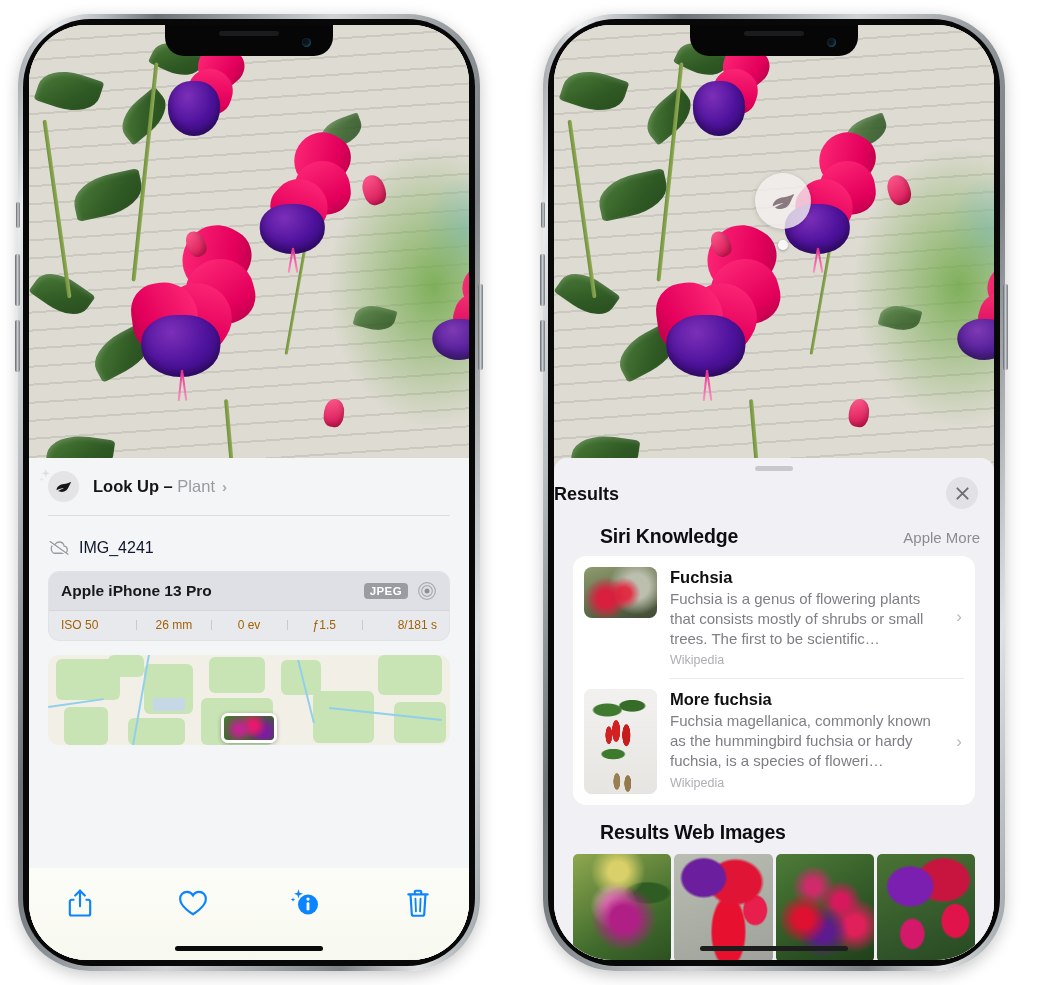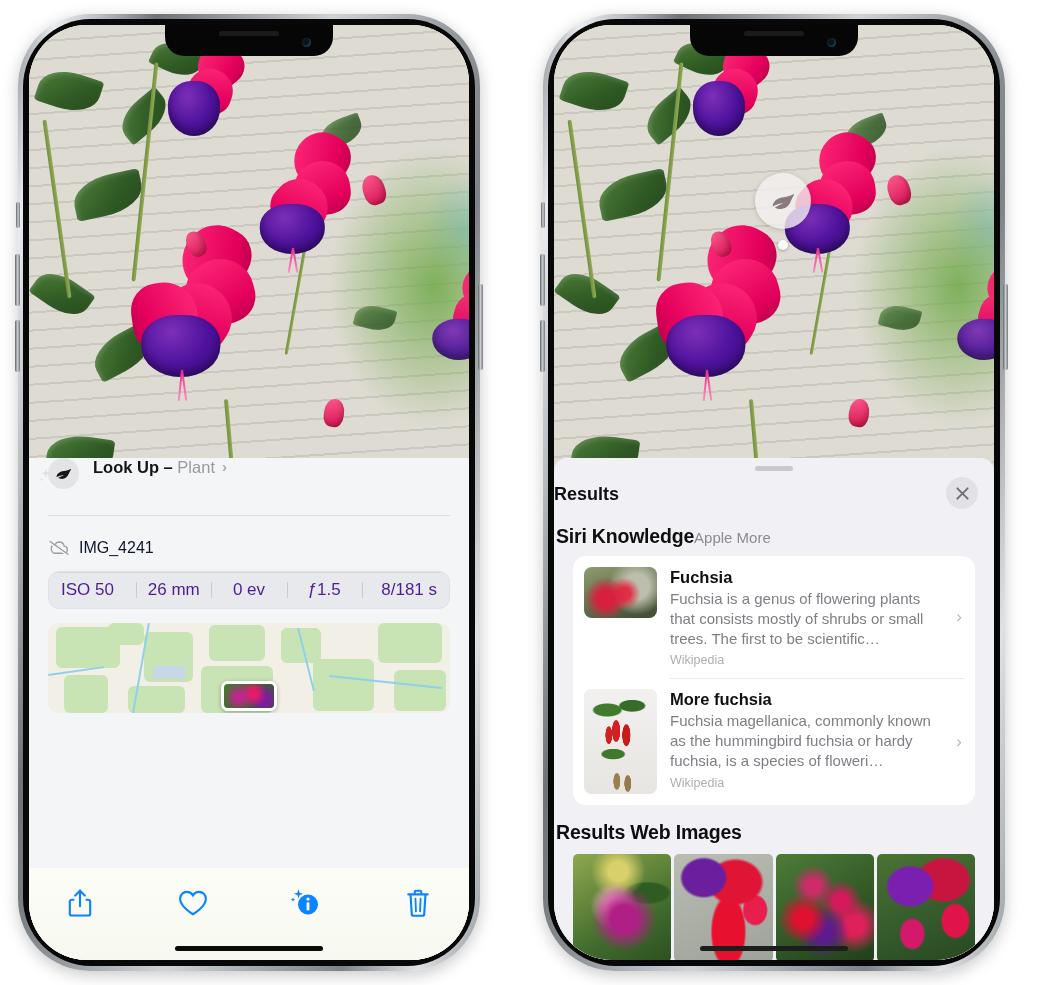--- a/index.html
+++ b/index.html
@@ -121,21 +121,21 @@
     z-index: 20;
   }
   .caption-row {
     height: 57px; background: #ffffff;
     display: flex; align-items: center;
     padding: 0 19px;
     font-size: 16.5px; color: #b0b1b5;
     border-bottom: 1px solid #e3e4e8;
   }
   .lookup-row {
-    height: 57px; display: flex; align-items: flex-start;
+    height: 57px; display: flex; align-items: center;
     padding: 0 19px; position: relative;
   }
   .leaf-badge {
     width: 31px; height: 31px; border-radius: 50%;
     background: #e4e4e7;
     display: flex; align-items: center; justify-content: center;
     margin-right: 14px; position: relative;
   }
   .sparkle {
     position: absolute; left: 10px; top: 10px;
@@ -177,21 +177,21 @@
   .vibrant {
     border: 1px solid #b6b7bd; color: #7b7c82;
     font-size: 11.5px; letter-spacing: .6px;
     padding: 2.5px 11px; border-radius: 11px;
   }
   .exif-foot {
     display: flex; align-items: center; border-top: 1px solid #d5d6da;
     padding: 7px 12px 8px;
   }
   .exif-foot .cell {
-    flex: 1; text-align: center; font-size: 17px; color: #4c1d95;
+    flex: 1; text-align: center; font-size: 12px; color: #a16207;
     position: relative;
   }
   .exif-foot .cell:first-child { text-align: left; }
   .exif-foot .cell:last-child { text-align: right; }
   .exif-foot .cell + .cell::before {
     content: ""; position: absolute; left: 0; top: 2px; bottom: 2px;
     width: 1px; background: #c9cace;
   }
 
   .map-wrap {
@@ -253,22 +253,23 @@
   }
   .res-title { font-size: 18px; font-weight: 700; color: #101012; }
   .close-btn {
     position: absolute; right: 16px; top: 6px;
     width: 32px; height: 32px; border-radius: 50%;
     background: #e1e1e6;
     display: flex; align-items: center; justify-content: center;
   }
 
   .sec-head {
-    display: flex; align-items: baseline; 
-    padding: 8px 2px 8px;
+    display: flex; align-items: baseline; justify-content: space-between;
+    padding: 8px 14px 8px;
+    margin-left: 32px;
   }
   .sec-title { font-size: 19.5px; font-weight: 700; color: #0e0e10; letter-spacing: -.2px; }
   .show-more { font-size: 15px; color: #8b8c92; }
 
   .kn-card {
     margin: 0 19px; background: #fff; border-radius: 13px; overflow: hidden;
   }
   .kn-row { display: flex; padding: 11px 11px 11px 11px; position: relative; }
   .kn-row + .kn-row::before {
     content: ""; position: absolute; left: 97px; right: 11px; top: 0;
@@ -441,20 +442,31 @@
             <svg width="22" height="16" viewBox="0 0 26 18">
               <path d="M7.2 15.2h11.1c2.6 0 4.5-1.9 4.5-4.2 0-2.1-1.6-3.9-3.7-4.1-.45-2.9-2.9-5-5.8-5-2.2 0-4.1 1.2-5.1 3-2.5.2-4.4 2.2-4.4 4.7 0 2.7 2 5.6 3.4 5.6Z" fill="none" stroke="#9a9ba0" stroke-width="1.5"></path>
               <line x1="2.5" y1="1.5" x2="23.5" y2="16.5" stroke="#9a9ba0" stroke-width="1.6" stroke-linecap="round"></line>
               <line x1="2.5" y1="3.3" x2="23.5" y2="18.3" stroke="#f4f5f7" stroke-width="1.6" stroke-linecap="round"></line>
             </svg>
             <span class="file-name">IMG_4241</span>
           </div>
         </div>
 
         <div class="exif-card">
+          <div class="exif-head">
+            <span class="model">Apple iPhone 13 Pro</span>
+            <span class="right">
+              <span class="jpeg-badge">JPEG</span>
+              <svg width="20" height="20" viewBox="0 0 24 24">
+                <circle cx="12" cy="12" r="10" fill="none" stroke="#a9aab0" stroke-width="1.4"></circle>
+                <circle cx="12" cy="12" r="6.4" fill="none" stroke="#a9aab0" stroke-width="1.4"></circle>
+                <circle cx="12" cy="12" r="3" fill="#8e8f96"></circle>
+              </svg>
+            </span>
+          </div>
           <div class="exif-foot">
             <span class="cell">ISO 50</span>
             <span class="cell">26 mm</span>
             <span class="cell">0 ev</span>
             <span class="cell">ƒ1.5</span>
             <span class="cell">8/181 s</span>
           </div>
         </div>
 
         <div class="map-wrap">

